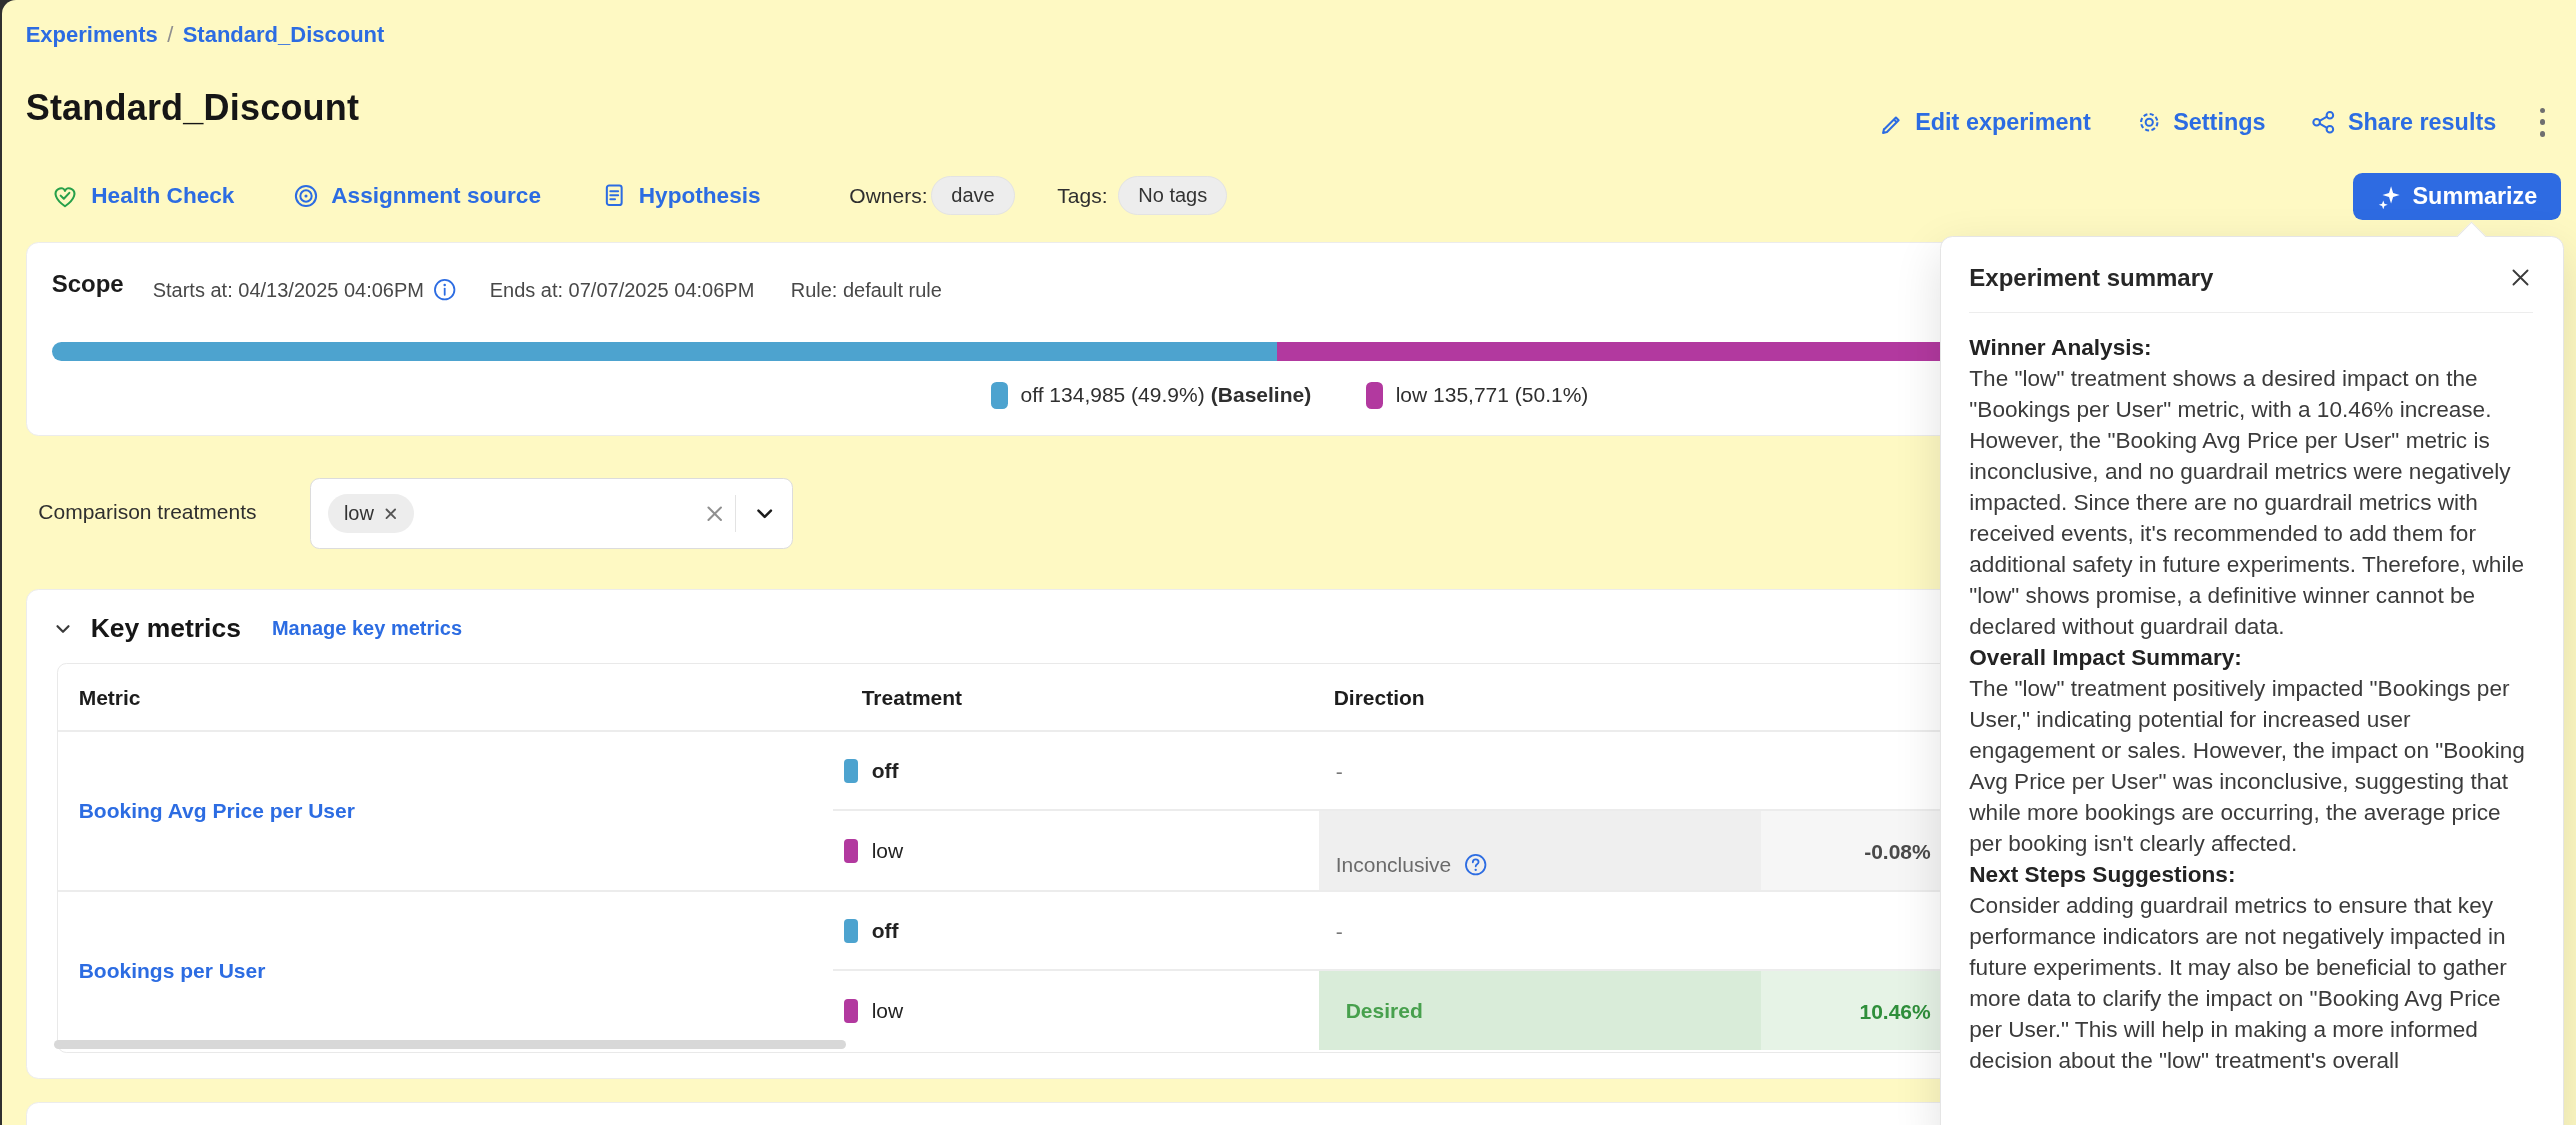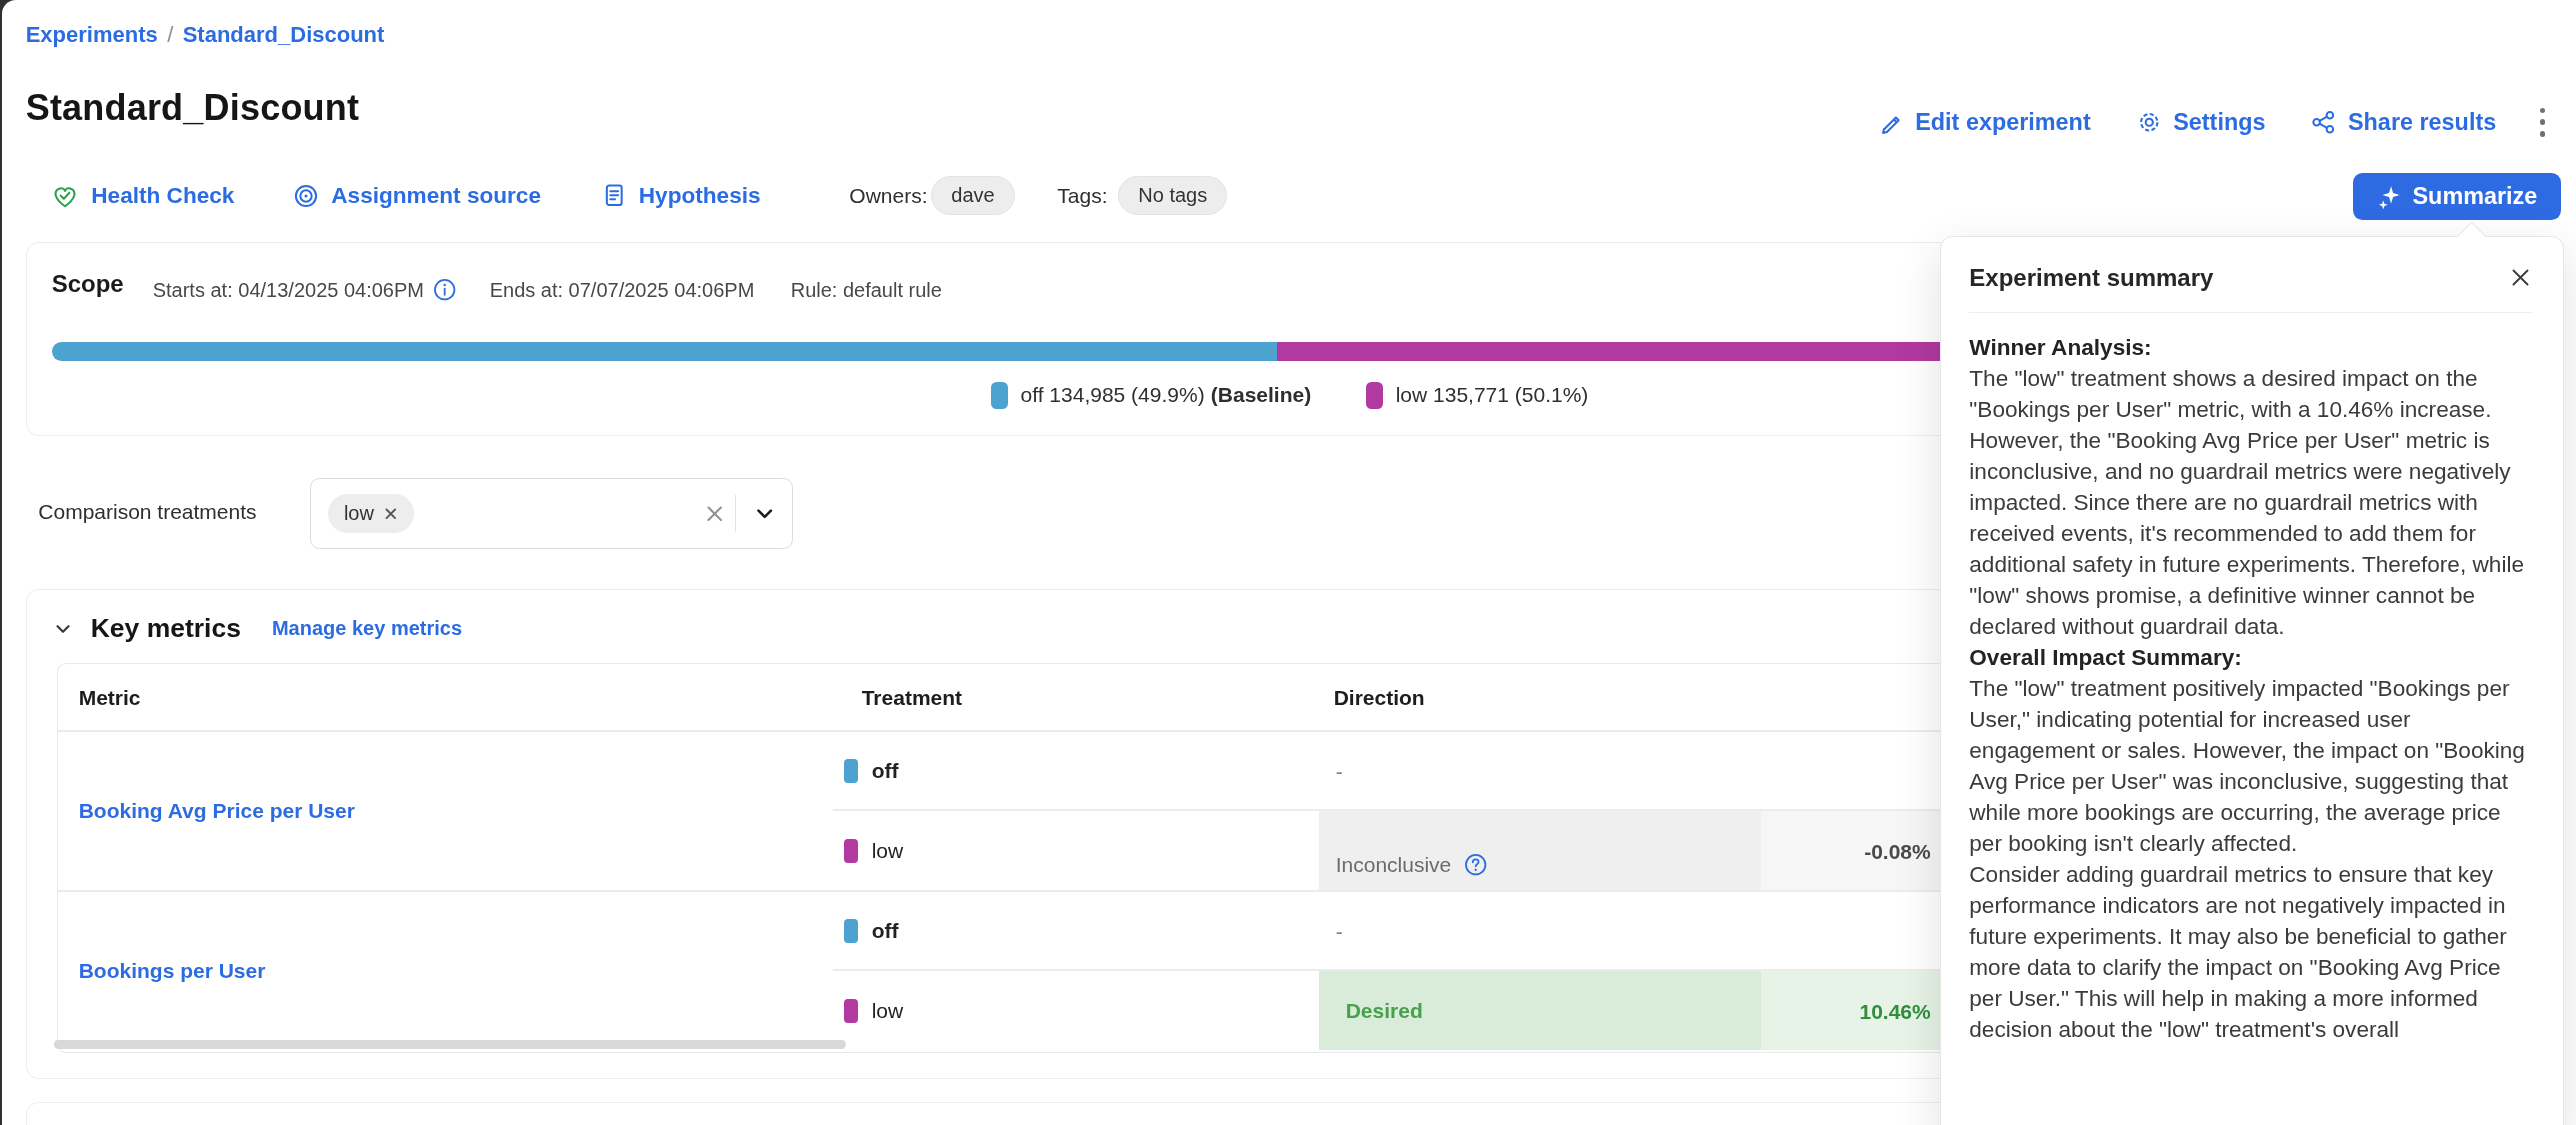--- a/index.html
+++ b/index.html
@@ -4,21 +4,21 @@
 <style>
   html,body{margin:0;padding:0;}
   body{
     width:2576px;height:1126px;overflow:hidden;position:relative;
     background:#303030;
     font-family:"Liberation Sans", sans-serif;
     -webkit-font-smoothing:antialiased;
   }
   .content{
     position:absolute;left:2.3px;top:0;width:2574px;height:1126px;
-    background:#ffffff;border-top-left-radius:14px;
+    background:#fef9c3;border-top-left-radius:14px;
   }
   .abs{position:absolute;}
   .link{color:#2c6ce2;font-weight:600;cursor:pointer;}
   
   .breadcrumb{left:23.4px;top:22px;font-size:22px;font-weight:600;display:flex;align-items:center;gap:9.4px;}
   .crumb{color:#2c6ce2;cursor:pointer;}
   .crumb-sep{color:#8f8f8f;font-weight:400;}
   
   .top-actions{top:103px;right:23.4px;display:flex;align-items:center;gap:45px;}
   .action-item{display:flex;align-items:center;gap:11px;color:#2c6ce2;font-size:23.4px;font-weight:600;cursor:pointer;}
@@ -341,18 +341,19 @@
             <path d="M7 7 L25 25 M25 7 L7 25"></path>
           </svg>
       </span>
     </div>
     <div class="panel-divider"></div>
     <div class="panel-body">
       <div class="s-head">Winner Analysis:</div>
       <div>The "low" treatment shows a desired impact on the "Bookings per User" metric, with a 10.46% increase. However, the "Booking Avg Price per User" metric is inconclusive, and no guardrail metrics were negatively impacted. Since there are no guardrail metrics with received events, it's recommended to add them for additional safety in future experiments. Therefore, while "low" shows promise, a definitive winner cannot be declared without guardrail data.</div>
       <div class="s-head">Overall Impact Summary:</div>
       <div>The "low" treatment positively impacted "Bookings per User," indicating potential for increased user engagement or sales. However, the impact on "Booking Avg Price per User" was inconclusive, suggesting that while more bookings are occurring, the average price per booking isn't clearly affected.</div>
+      <div class="s-head">Next Steps Suggestions:</div>
       <div>Consider adding guardrail metrics to ensure that key performance indicators are not negatively impacted in future experiments. It may also be beneficial to gather more data to clarify the impact on "Booking Avg Price per User." This will help in making a more informed decision about the "low" treatment's overall</div>
     </div>
   </div>
 
 </div>
 
 
 </body></html>

